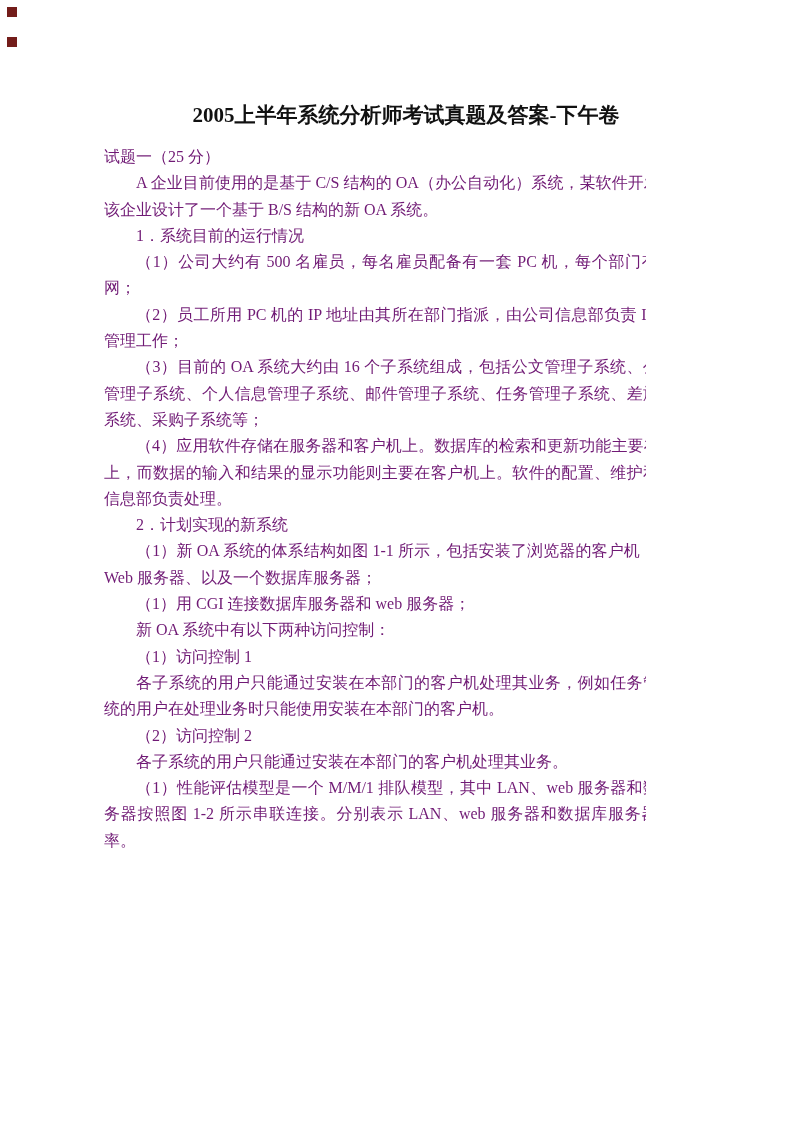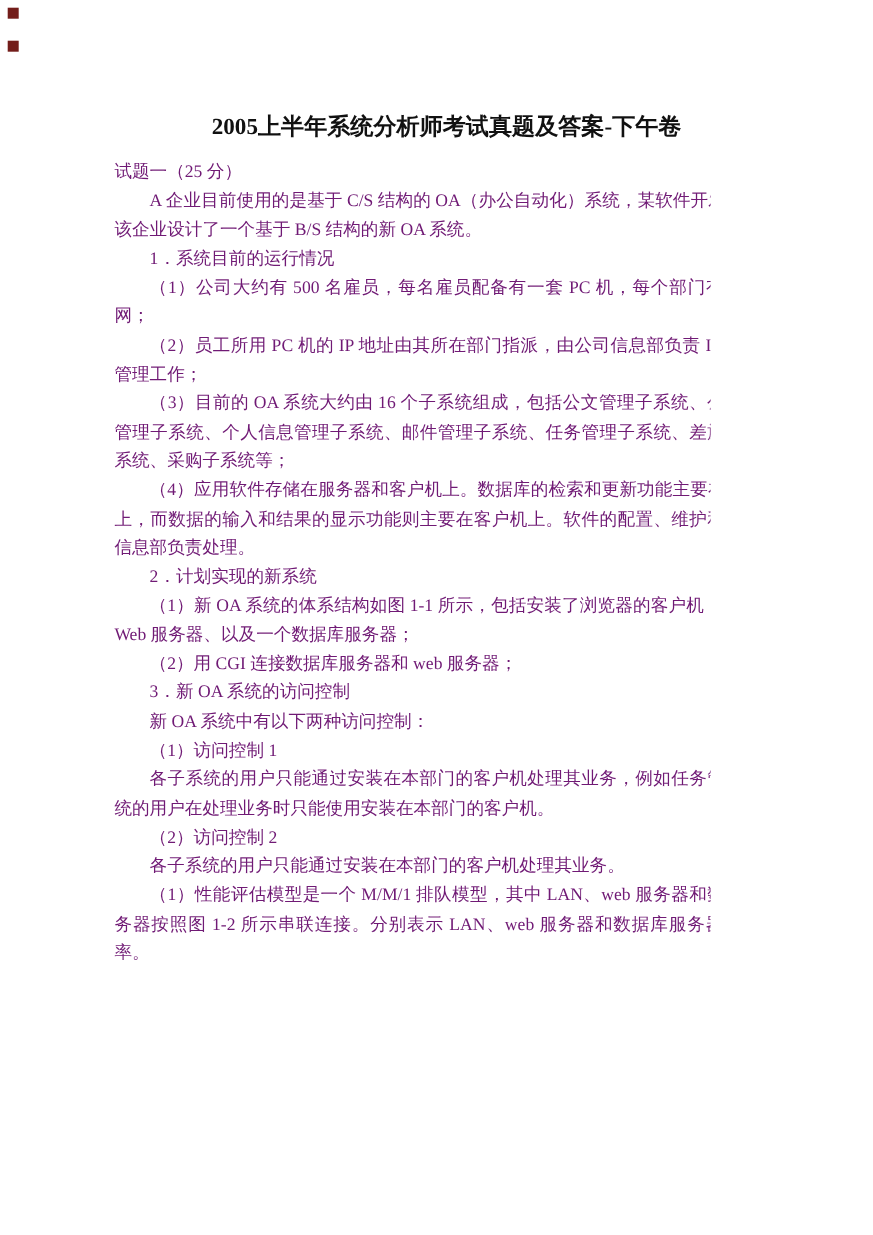--- a/index.html
+++ b/index.html
@@ -63,22 +63,21 @@
     <div>
         <p class="para no-indent">试题一（25 分）</p>
         <p class="para">A 企业目前使用的是基于 C/S 结构的 OA（办公自动化）系统，某软件开发公司为该企业设计了一个基于 B/S 结构的新 OA 系统。</p>
         <p class="para">1．系统目前的运行情况</p>
         <p class="para">（1）公司大约有 500 名雇员，每名雇员配备有一套 PC 机，每个部门有独立子网；</p>
         <p class="para">（2）员工所用 PC 机的 IP 地址由其所在部门指派，由公司信息部负责 IP 地址的管理工作；</p>
         <p class="para">（3）目前的 OA 系统大约由 16 个子系统组成，包括公文管理子系统、公共信息管理子系统、个人信息管理子系统、邮件管理子系统、任务管理子系统、差旅审批子系统、采购子系统等；</p>
         <p class="para">（4）应用软件存储在服务器和客户机上。数据库的检索和更新功能主要在服务器上，而数据的输入和结果的显示功能则主要在客户机上。软件的配置、维护和升级由信息部负责处理。</p>
         <p class="para">2．计划实现的新系统</p>
         <p class="para">（1）新 OA 系统的体系结构如图 1-1 所示，包括安装了浏览器的客户机（PC）、Web 服务器、以及一个数据库服务器；</p>
-        <p class="para">（2）用 CGI 连接数据库服务器和 web 服务器；</p>
-        <p class="para">3．新 OA 系统的访问控制</p>
+        <p class="para">（1）用 CGI 连接数据库服务器和 web 服务器；</p>
         <p class="para">新 OA 系统中有以下两种访问控制：</p>
         <p class="para">（1）访问控制 1</p>
         <p class="para">各子系统的用户只能通过安装在本部门的客户机处理其业务，例如任务管理子系统的用户在处理业务时只能使用安装在本部门的客户机。</p>
         <p class="para">（2）访问控制 2</p>
         <p class="para">各子系统的用户只能通过安装在本部门的客户机处理其业务。</p>
         <p class="para">（1）性能评估模型是一个 M/M/1 排队模型，其中 LAN、web 服务器和数据库服务器按照图 1-2 所示串联连接。分别表示 LAN、web 服务器和数据库服务器的利用率。</p>
       </div>
   </div>
 
 </div>

